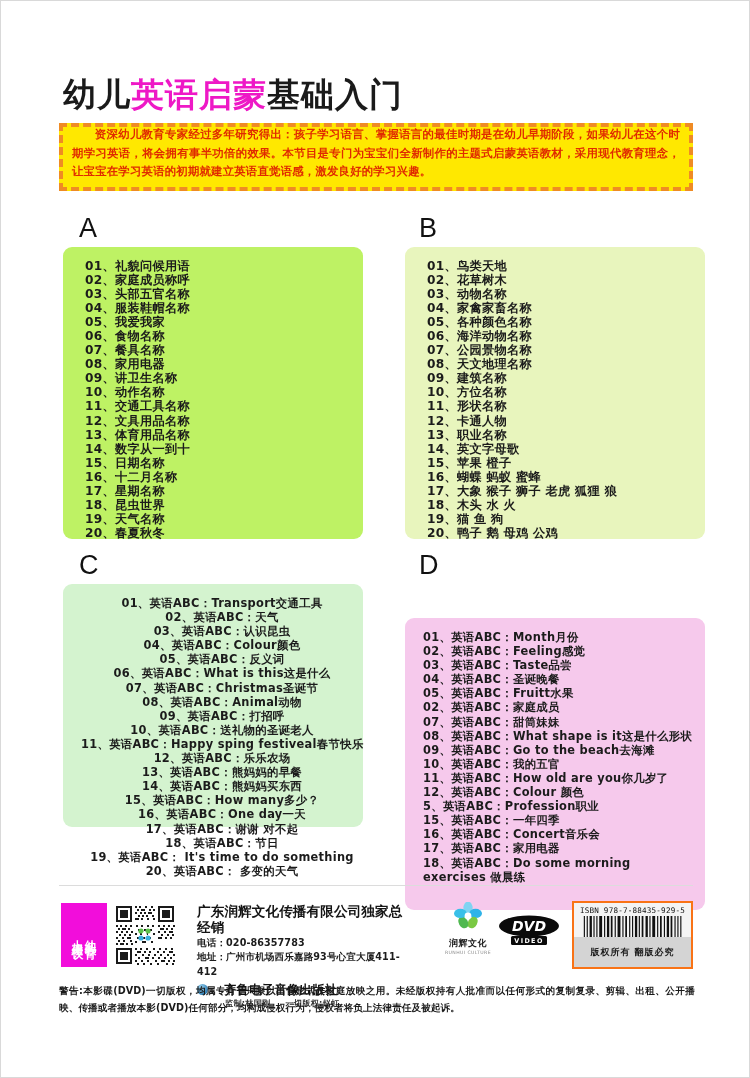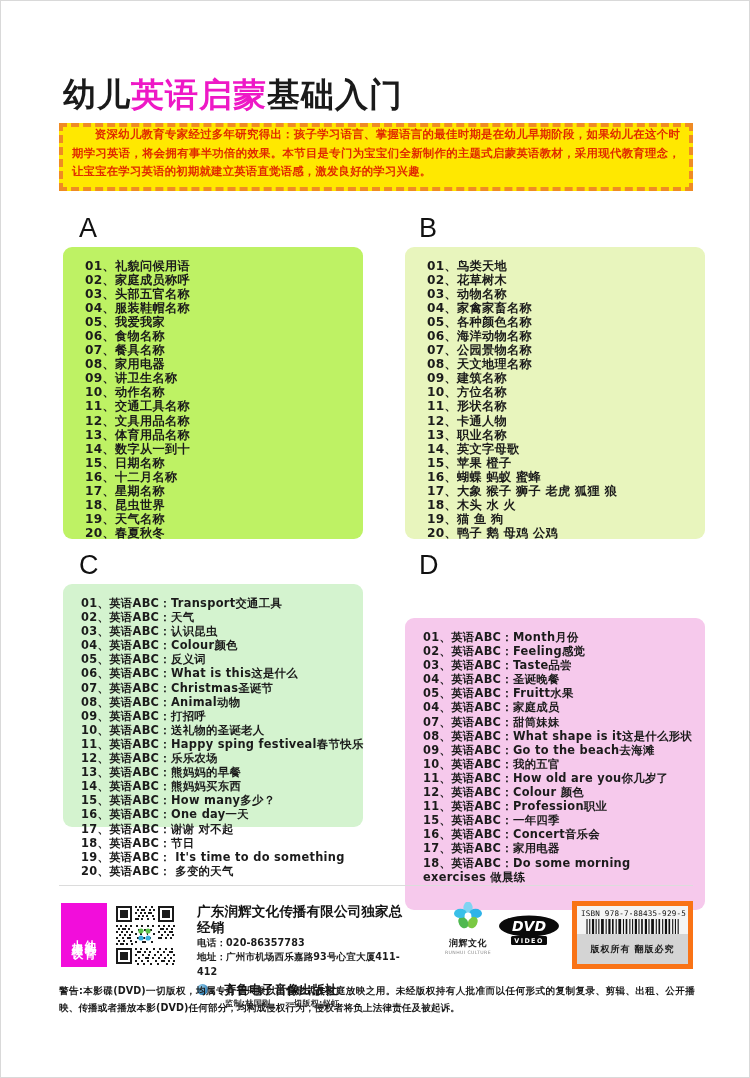--- a/index.html
+++ b/index.html
@@ -63,21 +63,21 @@
   #letter-d{left:418px;top:549px;}
   
   .panel{
     position:absolute;
     border-radius:9px;
     box-sizing:border-box;
     padding:12px 0 10px 0;
   }
   #panel-a{left:62px;top:246px;width:300px;height:292px;background:#c6f2f0;}
   #panel-b{left:404px;top:246px;width:300px;height:292px;background:#e8f5bd;}
-  #panel-c{left:62px;top:583px;width:300px;height:243px;background:#d4f3cf;}
+  #panel-c{left:62px;top:583px;width:300px;height:243px;background:#d4f3cf;text-align:center;}
   #panel-d{left:404px;top:583px;width:300px;height:292px;background:#f6c9ec;margin-top:34px;}
   .item{
     font-size:12px;
     line-height:13.9px;
     color:#1b1b1b;
     font-weight:bold;
     white-space:nowrap;
     padding-left:22px;
     letter-spacing:0.3px;
   }
@@ -140,21 +140,21 @@
     position:absolute;left:437px;top:901px;width:60px;text-align:center;
   }
   .brand-name{font-size:9px;font-weight:bold;color:#1a1a1a;margin-top:1px;letter-spacing:0.5px;}
   .brand-sub{font-size:4.6px;color:#8a8a8a;letter-spacing:0.4px;}
   .dvd{
     position:absolute;left:497px;top:914px;width:62px;height:34px;
   }
   
   .bc{
     position:absolute;left:571px;top:900px;width:121px;height:68px;
-    background:#f4f4f4;border:5px solid #f97316;box-sizing:border-box;
+    background:#f4f4f4;border:2px solid #f97316;box-sizing:border-box;
     padding:3px 4px 0 4px;
   }
   .bc-isbn{
     font-family:"DejaVu Sans Mono","Liberation Mono",monospace;
     font-size:7.6px;color:#111;text-align:center;letter-spacing:0.2px;
     white-space:nowrap;
   }
   .bc-bars{height:30px;width:100%;margin-top:1px;}
   .bc-digits{
     font-family:"DejaVu Sans Mono","Liberation Mono",monospace;
@@ -257,28 +257,28 @@
       <div class="item">18、英语ABC：节日</div>
       <div class="item">19、英语ABC： It's time to do something</div>
       <div class="item">20、英语ABC： 多变的天气</div>
     </div>
   <div class="panel" id="panel-d" style="background: rgb(246, 201, 236);">
       <div class="item">01、英语ABC：Month月份</div>
       <div class="item">02、英语ABC：Feeling感觉</div>
       <div class="item">03、英语ABC：Taste品尝</div>
       <div class="item">04、英语ABC：圣诞晚餐</div>
       <div class="item">05、英语ABC：Fruitt水果</div>
-      <div class="item">04、英语ABC：家庭成员</div>
+      <div class="item">02、英语ABC：家庭成员</div>
       <div class="item">07、英语ABC：甜筒妹妹</div>
       <div class="item">08、英语ABC：What shape is it这是什么形状</div>
       <div class="item">09、英语ABC：Go to the beach去海滩</div>
       <div class="item">10、英语ABC：我的五官</div>
       <div class="item">11、英语ABC：How old are you你几岁了</div>
       <div class="item">12、英语ABC：Colour 颜色</div>
-      <div class="item">11、英语ABC：Profession职业</div>
+      <div class="item">5、英语ABC：Profession职业</div>
       <div class="item">15、英语ABC：一年四季</div>
       <div class="item">16、英语ABC：Concert音乐会</div>
       <div class="item">17、英语ABC：家用电器</div>
       <div class="item">18、英语ABC：Do some morning</div>
       <div class="item cont">exercises 做晨练</div>
     </div>
 
   <div class="hr"></div>
 
   <div class="shelf-box">

